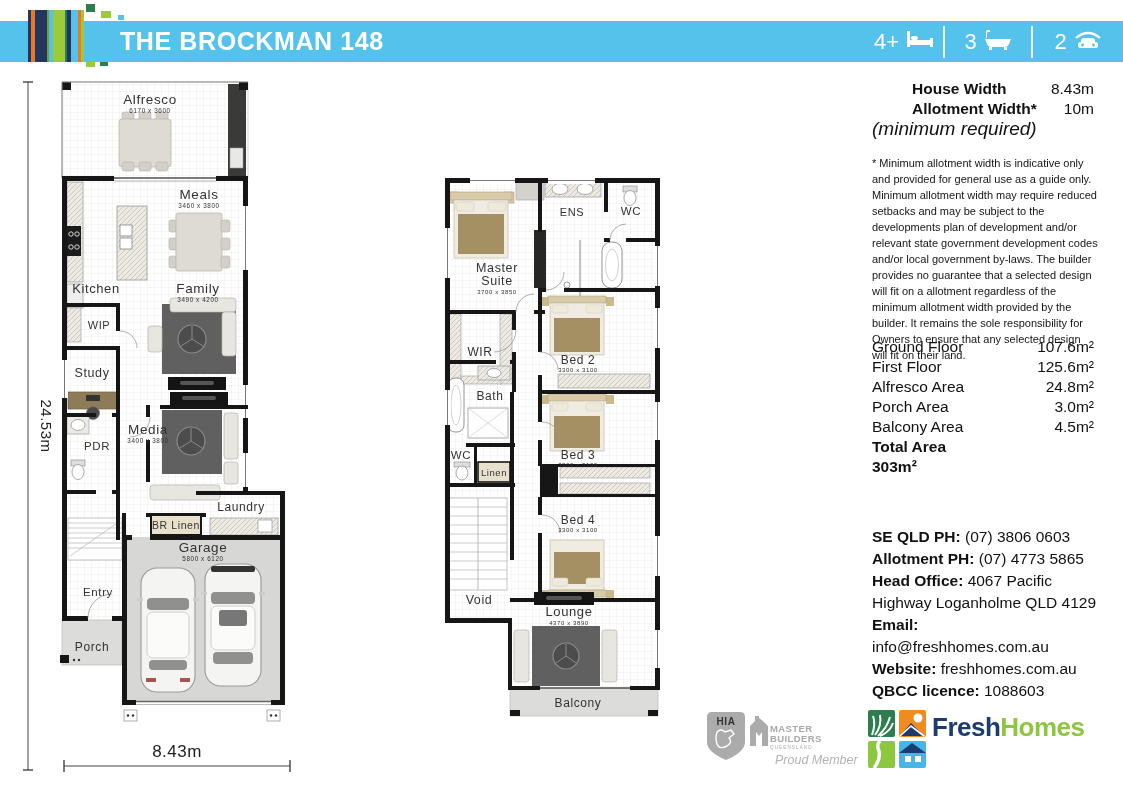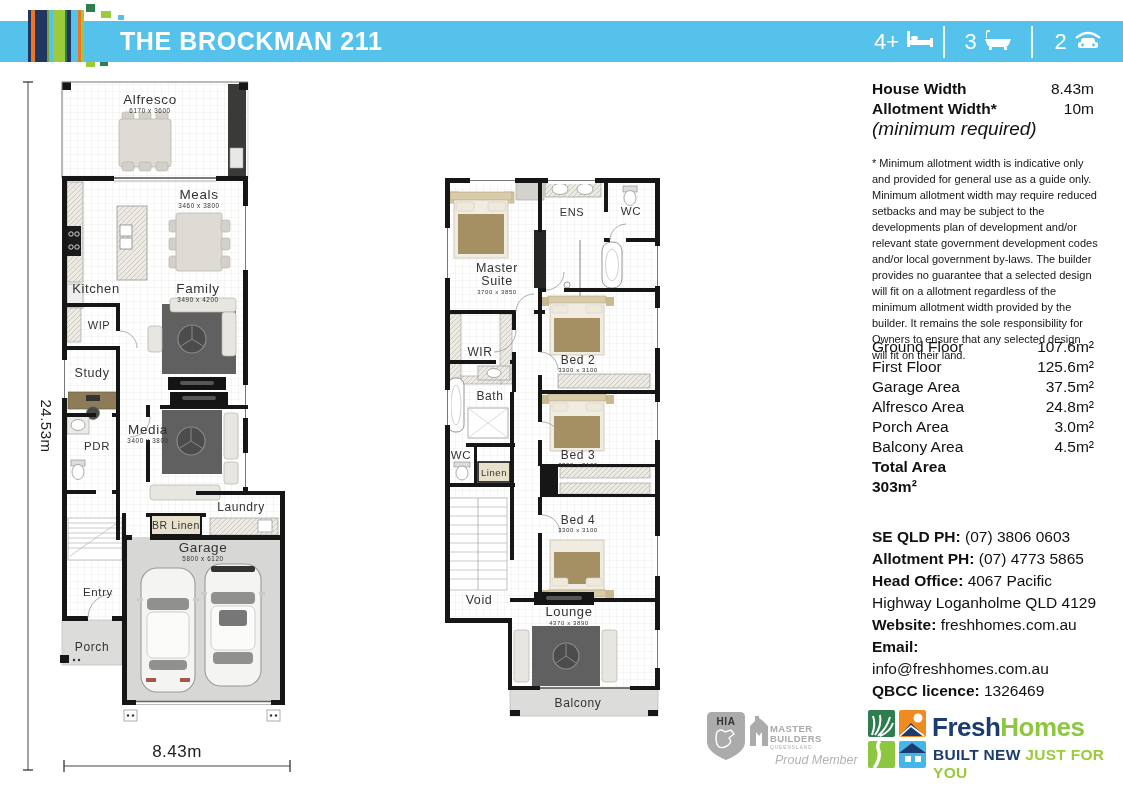--- a/index.html
+++ b/index.html
@@ -11,21 +11,21 @@
          font-size:25px;font-weight:600;color:#fff;letter-spacing:.6px;}
   .stripes{position:absolute;left:28px;top:10px;height:52px;display:flex;}
   .stripes div{height:100%;}
   .confetti{position:absolute;}
   .stats{position:absolute;right:0;top:21px;height:41px;display:flex;align-items:center;color:#fff;}
   .stat{display:flex;align-items:center;justify-content:center;gap:7px;height:41px;}
   .stat .num{font-size:22px;font-weight:400;}
   .sep{width:2px;height:32px;background:#fff;opacity:.9;}
   
   .rp{position:absolute;color:#111;}
-  .spec-row{display:flex;justify-content:space-between;font-size:15.5px;line-height:20px;}
+  .spec-row{display:flex;justify-content:space-between;font-size:15.5px;line-height:20px;margin-left:40px;}
   .spec-row b{font-weight:700;}
   .minnote{font-style:italic;font-size:19px;line-height:20px;}
   .disclaimer{font-size:11px;line-height:16px;color:#151515;}
   .arow{display:flex;justify-content:space-between;font-size:15.5px;line-height:20px;}
   .arow.total{font-weight:700;flex-direction:column;}
   .contact p{margin:0;font-size:15.5px;line-height:22px;}
   .contact b{font-weight:700;}
   .contact a{color:#111;text-decoration:none;}
   .mb-text{position:absolute;left:770px;top:724px;color:#a9a9a9;font-weight:700;
            font-size:9.5px;line-height:9.5px;letter-spacing:.4px;}
@@ -58,21 +58,21 @@
     <div style="width:7px;background:#55C2EB"></div>
     <div style="width:3px;background:#EE7623"></div>
     <div style="width:3px;background:#9BCA3B"></div>
   </div>
   <div class="confetti" style="left:86px;top:4px;width:9px;height:8px;background:#2E7D4F"></div>
   <div class="confetti" style="left:101px;top:11px;width:10px;height:7px;background:#9BCA3B"></div>
   <div class="confetti" style="left:118px;top:15px;width:6px;height:5px;background:#55C2EB"></div>
   <div class="confetti" style="left:86px;top:62px;width:9px;height:5px;background:#9BCA3B"></div>
   <div class="confetti" style="left:100px;top:62px;width:8px;height:4px;background:#2E7D4F"></div>
 
-  <div class="title">THE BROCKMAN 211</div>
+  <div class="title">THE BROCKMAN 148</div>
 
   <div class="stats">
     <div class="stat" style="width:78px">
       <span class="num">4+</span>
       <span>
         <svg width="28" height="20" viewBox="0 0 28 20">
           <rect x="1" y="1" width="3" height="16" fill="#fff"></rect>
           <rect x="5" y="6" width="7" height="4" rx="2" fill="#fff"></rect>
           <rect x="4" y="10" width="23" height="5" rx="1" fill="#fff"></rect>
           <rect x="24" y="8" width="3" height="9" fill="#fff"></rect>
@@ -623,24 +623,20 @@
   <div class="rp" style="left:872px;top:337px;width:222px">
     <div class="arow">
         <span>Ground Floor</span>
         <span>107.6m²</span>
       </div>
     <div class="arow">
         <span>First Floor</span>
         <span>125.6m²</span>
       </div>
     <div class="arow">
-        <span>Garage Area</span>
-        <span>37.5m²</span>
-      </div>
-    <div class="arow">
         <span>Alfresco Area</span>
         <span>24.8m²</span>
       </div>
     <div class="arow">
         <span>Porch Area</span>
         <span>3.0m²</span>
       </div>
     <div class="arow">
         <span>Balcony Area</span>
         <span>4.5m²</span>
@@ -648,23 +644,23 @@
     <div class="arow total">
         <span>Total Area</span>
         <span>303m²</span>
       </div>
   </div>
 
   <div class="rp contact" style="left:872px;top:526px;width:226px">
     <p><b>SE QLD PH:</b> <span>(07) 3806 0603</span></p>
     <p><b>Allotment PH:</b> <span>(07) 4773 5865</span></p>
     <p><b>Head Office:</b> <span>4067 Pacific Highway Loganholme QLD 4129</span></p>
+    <p><b>Email:</b> <a href="#">info@freshhomes.com.au</a></p>
     <p><b>Website:</b> <a href="#">freshhomes.com.au</a></p>
-    <p><b>Email:</b> <a href="#">info@freshhomes.com.au</a></p>
-    <p><b>QBCC licence:</b> <span>1326469</span></p>
+    <p><b>QBCC licence:</b> <span>1088603</span></p>
   </div>
 
   <svg style="position:absolute;left:707px;top:712px" width="38" height="48" viewBox="0 0 38 48">
     <path d="M5 0 H33 Q38 0 38 5 V30 Q38 40 19 48 Q0 40 0 30 V5 Q0 0 5 0 Z" fill="#ababab"></path>
     <text x="19" y="13" font-size="10" font-weight="700" fill="#fff" text-anchor="middle" letter-spacing="0.5">HIA</text>
     <path d="M10 20 Q14 16 18 20 L24 18 L27 22 L22 26 Q26 30 20 34 Q12 38 10 32 Q8 26 10 20 Z" fill="none" stroke="#fff" stroke-width="1.4"></path>
   </svg>
   <svg style="position:absolute;left:750px;top:716px" width="18" height="30" viewBox="0 0 18 30">
     <path d="M0 10 L5 5 L5 0 L9 0 L9 2 L13 5 L18 10 L18 30 L12 30 L12 16 L9 20 L6 16 L6 30 L0 30 Z" fill="#ababab"></path>
   </svg>
@@ -683,15 +679,14 @@
     <path d="M32 26 L43 13 L56 26 Z" fill="#1B3C6E"></path>
     <path d="M32 26 L43 16 L56 26" fill="none" stroke="#fff" stroke-width="1.6"></path>
     <rect x="0" y="31" width="27" height="27" rx="2" fill="#8DC63F"></rect>
     <path d="M6 58 Q14 48 10 38 Q9 34 12 31" fill="none" stroke="#fff" stroke-width="3.4"></path>
     <rect x="31" y="31" width="27" height="27" rx="2" fill="#45B6E8"></rect>
     <path d="M31 43 L44 33 L58 43 Z" fill="#1B3C6E"></path>
     <rect x="37" y="46" width="6" height="6" fill="#fff"></rect>
     <rect x="47" y="46" width="6" height="6" fill="#fff"></rect>
   </svg>
   <div class="brand-text"><span class="brand-fresh">Fresh</span><span class="brand-homes">Homes</span></div>
-  <div class="tagline"><span class="tag-navy">BUILT NEW</span> <span class="tag-green">JUST FOR YOU</span></div>
 
 </div>
 
 </body></html>

